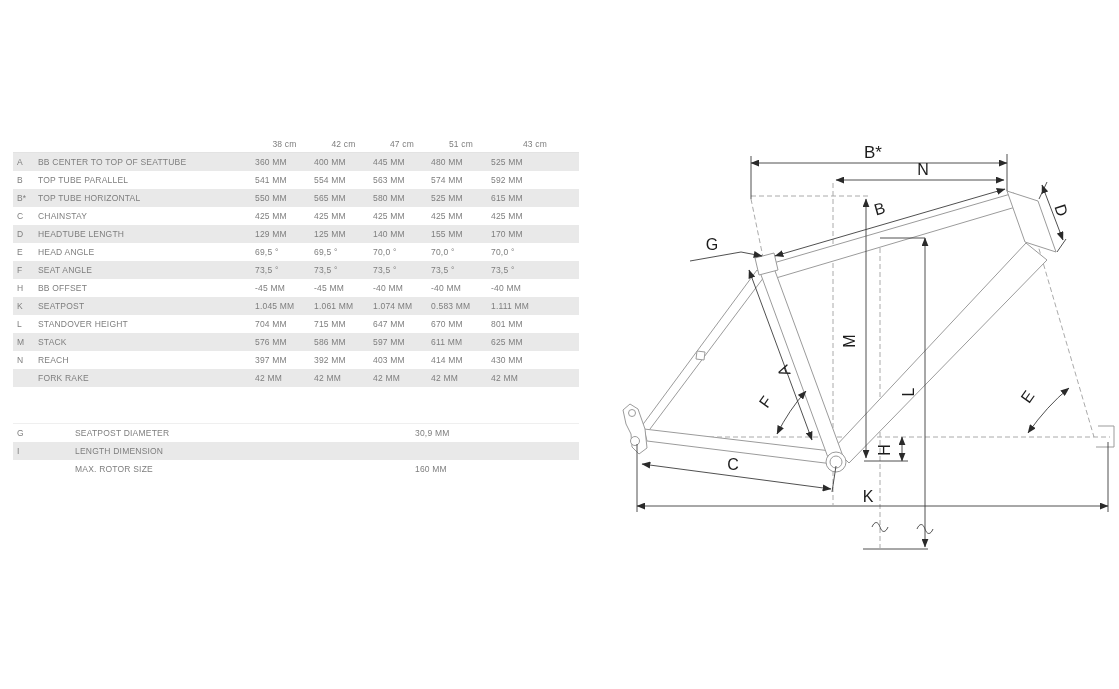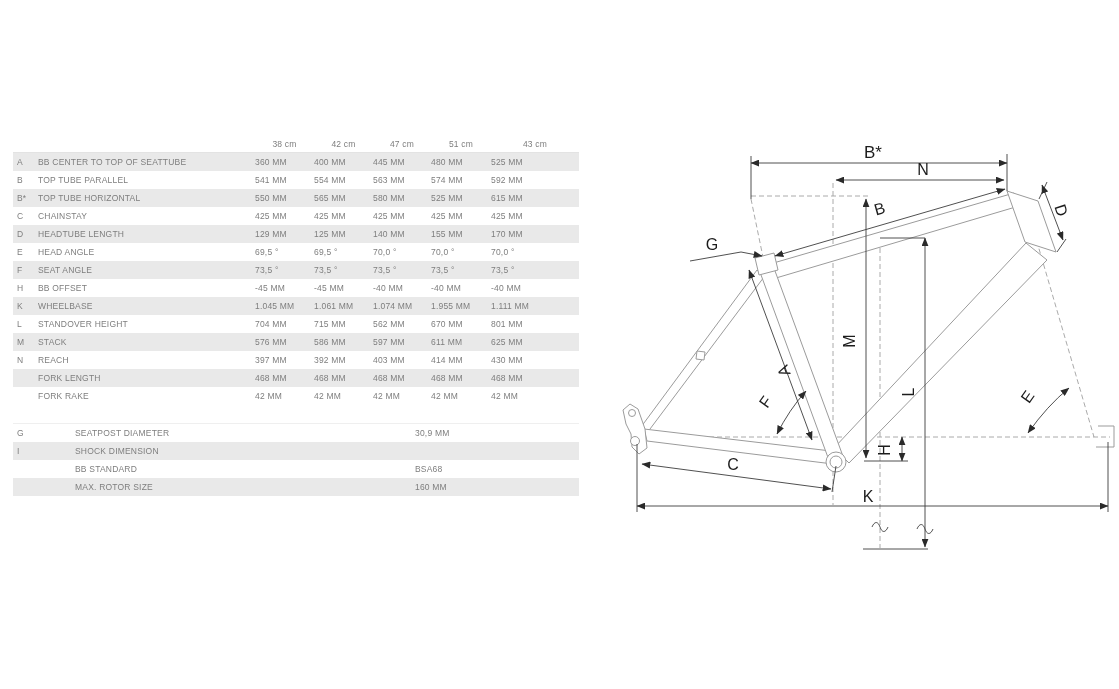--- a/index.html
+++ b/index.html
@@ -124,62 +124,53 @@
           <td>H</td>
           <td>BB OFFSET</td>
           <td>-45 MM</td>
           <td>-45 MM</td>
           <td>-40 MM</td>
           <td>-40 MM</td>
           <td>-40 MM</td>
         </tr>
         <tr>
           <td>K</td>
-          <td>WHEELBASE</td>
+          <td>SEATPOST</td>
           <td>1.045 MM</td>
           <td>1.061 MM</td>
           <td>1.074 MM</td>
-          <td>1.955 MM</td>
+          <td>0.583 MM</td>
           <td>1.111 MM</td>
         </tr>
         <tr>
           <td>L</td>
           <td>STANDOVER HEIGHT</td>
           <td>704 MM</td>
           <td>715 MM</td>
-          <td>562 MM</td>
+          <td>647 MM</td>
           <td>670 MM</td>
           <td>801 MM</td>
         </tr>
         <tr>
           <td>M</td>
           <td>STACK</td>
           <td>576 MM</td>
           <td>586 MM</td>
           <td>597 MM</td>
           <td>611 MM</td>
           <td>625 MM</td>
         </tr>
         <tr>
           <td>N</td>
           <td>REACH</td>
           <td>397 MM</td>
           <td>392 MM</td>
           <td>403 MM</td>
           <td>414 MM</td>
           <td>430 MM</td>
-        </tr>
-        <tr>
-          <td></td>
-          <td>FORK LENGTH</td>
-          <td>468 MM</td>
-          <td>468 MM</td>
-          <td>468 MM</td>
-          <td>468 MM</td>
-          <td>468 MM</td>
         </tr>
         <tr>
           <td></td>
           <td>FORK RAKE</td>
           <td>42 MM</td>
           <td>42 MM</td>
           <td>42 MM</td>
           <td>42 MM</td>
           <td>42 MM</td>
         </tr>
@@ -195,27 +186,22 @@
         <col style="width:164px">
     </colgroup>
     <tbody>
         <tr>
           <td>G</td>
           <td>SEATPOST DIAMETER</td>
           <td>30,9 MM</td>
         </tr>
         <tr>
           <td>I</td>
-          <td>SHOCK DIMENSION</td>
+          <td>LENGTH DIMENSION</td>
           <td></td>
-        </tr>
-        <tr>
-          <td></td>
-          <td>BB STANDARD</td>
-          <td>BSA68</td>
         </tr>
         <tr>
           <td></td>
           <td>MAX. ROTOR SIZE</td>
           <td>160 MM</td>
         </tr>
       </tbody>
   </table>
 </div>
 

